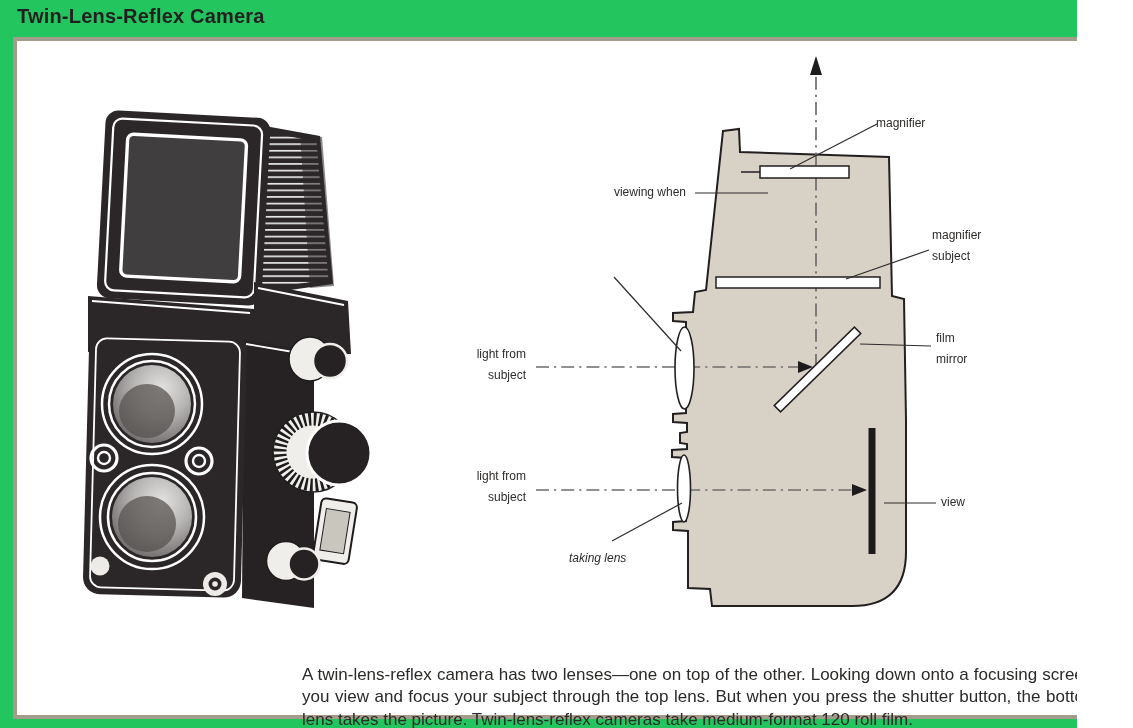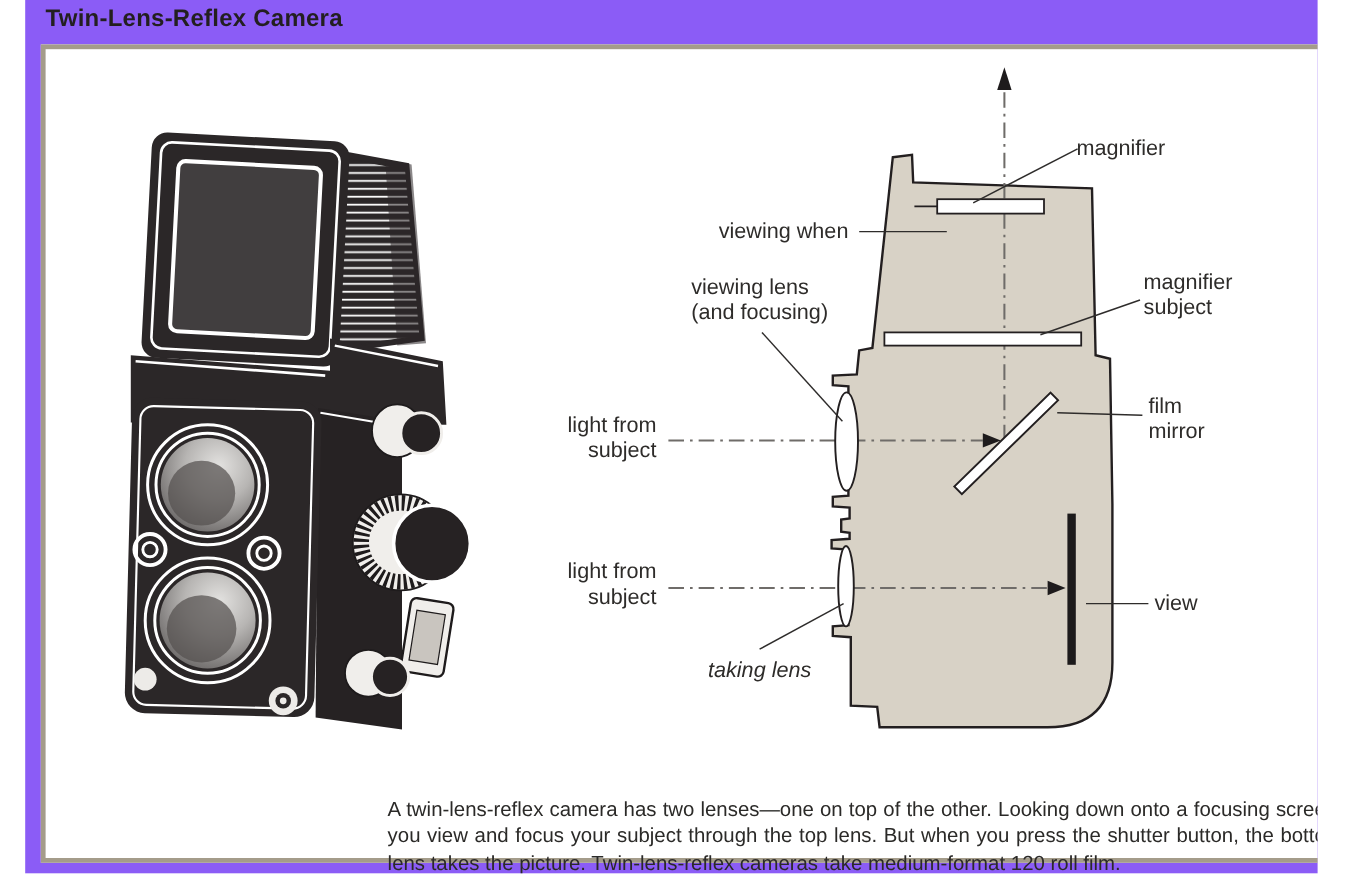--- a/index.html
+++ b/index.html
@@ -1,33 +1,32 @@
 <!DOCTYPE html>
 <html><head>
 <meta charset="utf-8">
 <style>
   html,body{margin:0;padding:0;background:#ffffff;}
   .page{
-    position:relative;width:1077px;height:728px;background:#8b5cf6;
+    position:relative;width:1077px;height:728px;background:#22c55e;
     font-family:"Liberation Sans",sans-serif;overflow:hidden;
     color:#2d2b29;
-    margin-left:21px;
   }
   .fig-title{
     position:absolute;left:17px;top:5px;
     font-size:20px;font-weight:bold;color:#231f20;letter-spacing:0.2px;
   }
   .frame{
     position:absolute;left:13px;top:37px;width:1107px;height:682px;
     border:4px solid #a49c8a;background:#ffffff;box-sizing:border-box;
   }
   .illu{position:absolute;left:58px;top:88px;width:334px;height:540px;}
   .schem{position:absolute;left:430px;top:50px;width:590px;height:575px;}
   .lbl{
-    position:absolute;font-size:18px;line-height:21px;color:#2e2c2a;
+    position:absolute;font-size:12px;line-height:21px;color:#2e2c2a;
     white-space:nowrap;
   }
   .lbl.right{text-align:right;}
   #lbl-magnifier{left:876px;top:113px;}
   #lbl-viewing-hood{left:546px;top:182px;width:140px;}
   #lbl-viewing-lens{left:555px;top:229px;}
   #lbl-light1{left:429px;top:344px;width:97px;}
   #lbl-light2{left:429px;top:466px;width:97px;}
   #lbl-taking-lens{left:569px;top:548px;font-style:italic;}
   #lbl-focusing-screen{left:932px;top:225px;}
@@ -170,24 +169,20 @@
       <line x1="860" y1="344" x2="931" y2="346"></line>
       <line x1="884" y1="503" x2="936" y2="503"></line>
       <line x1="612" y1="541" x2="682" y2="503"></line>
     </g>
   </svg>
 
   <div class="lbl" id="lbl-magnifier">magnifier</div>
 
   <div class="lbl right" id="lbl-viewing-hood">viewing when</div>
 
-  <div class="lbl" id="lbl-viewing-lens">
-    <div>viewing lens</div>
-    <div>(and focusing)</div>
-  </div>
 
   <div class="lbl right" id="lbl-light1">
     <div>light from</div>
     <div>subject</div>
   </div>
 
   <div class="lbl right" id="lbl-light2">
     <div>light from</div>
     <div>subject</div>
   </div>

